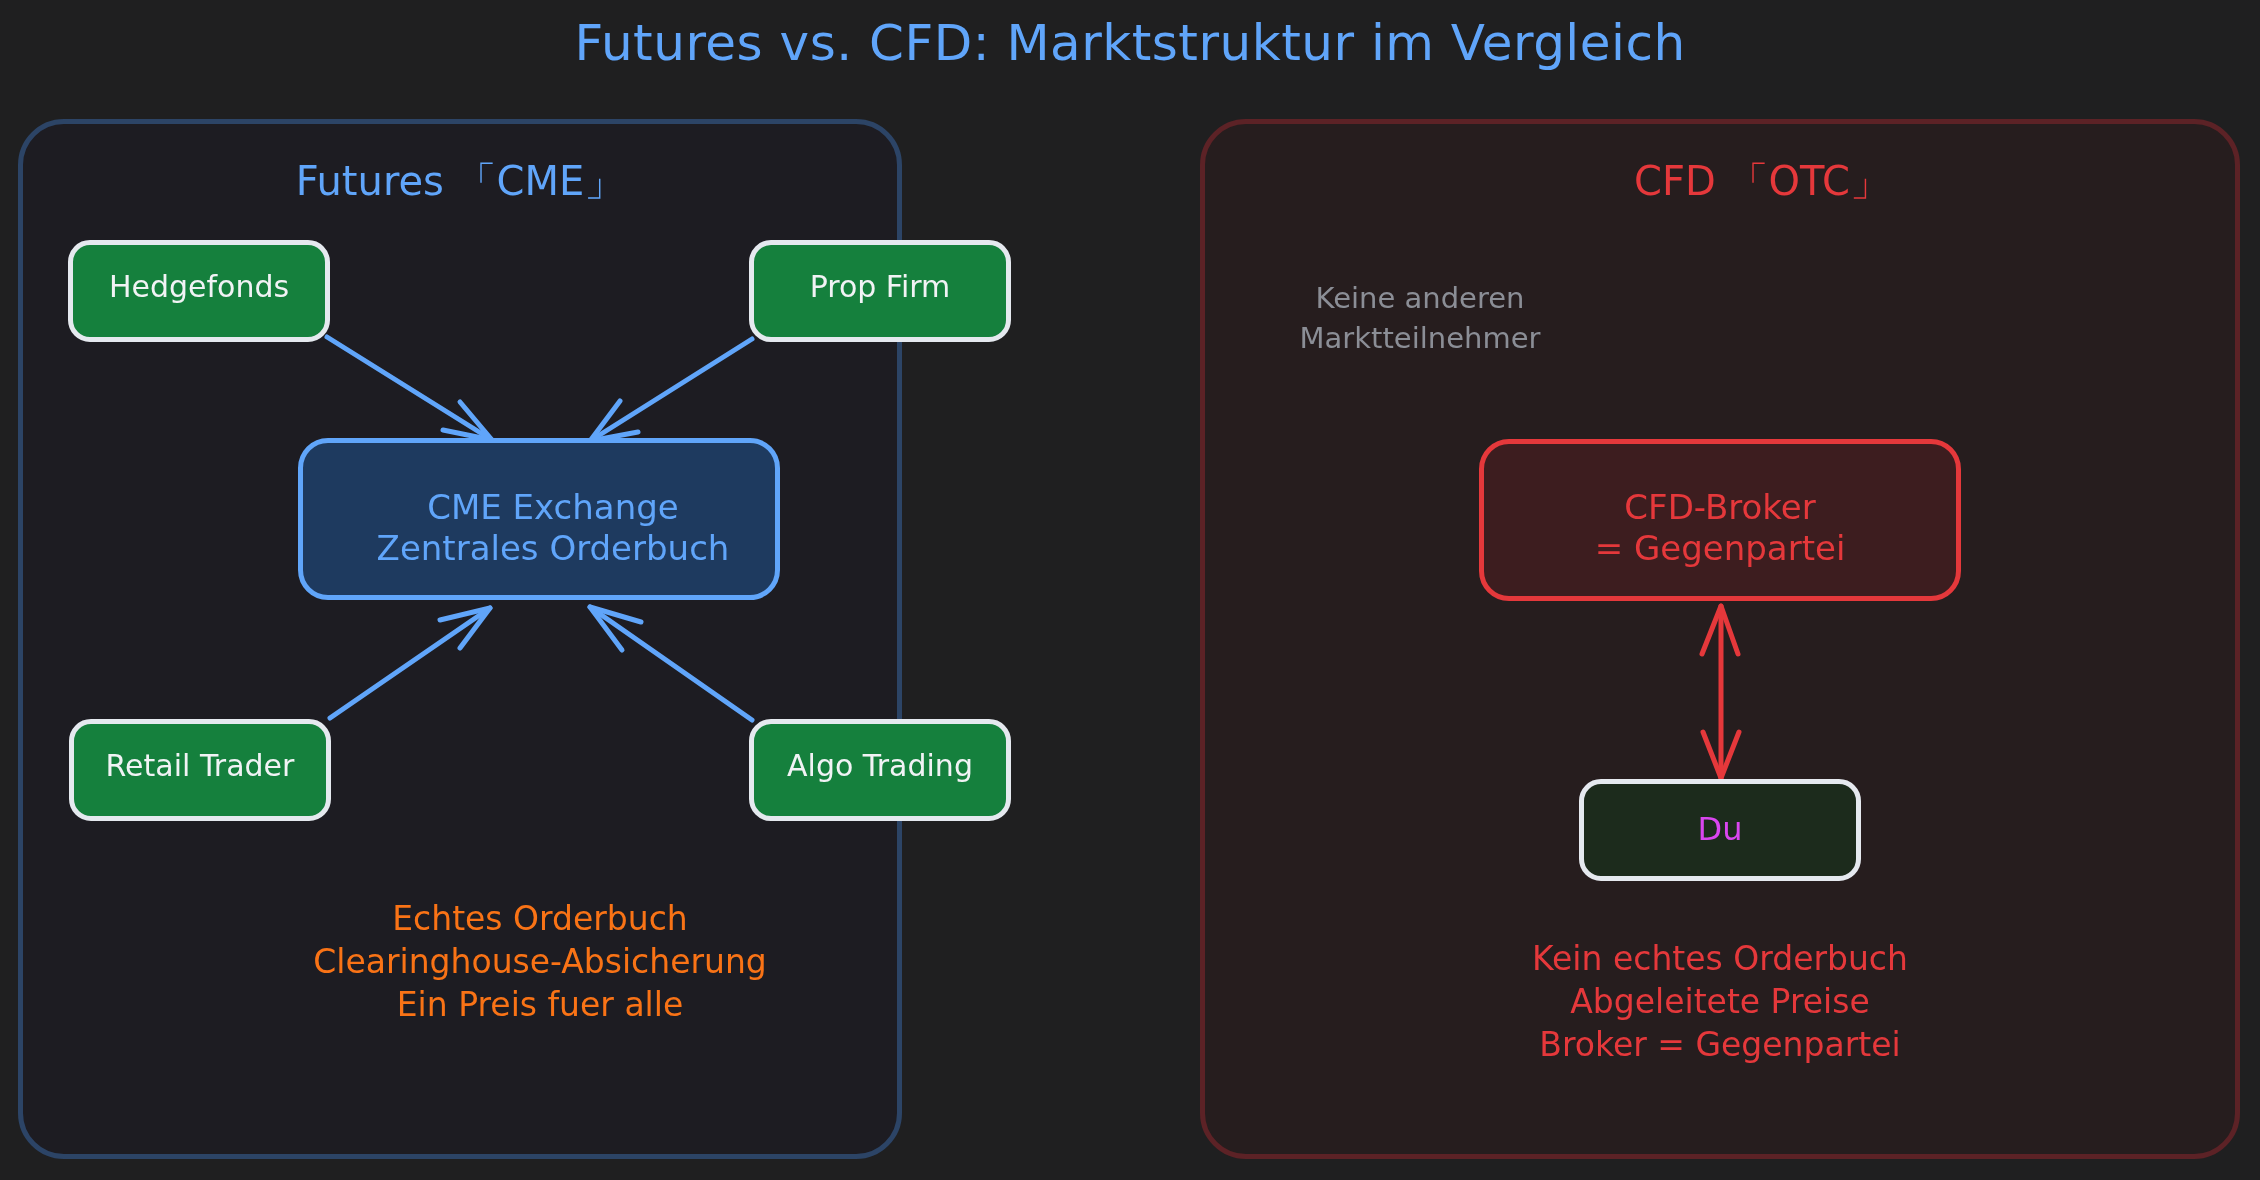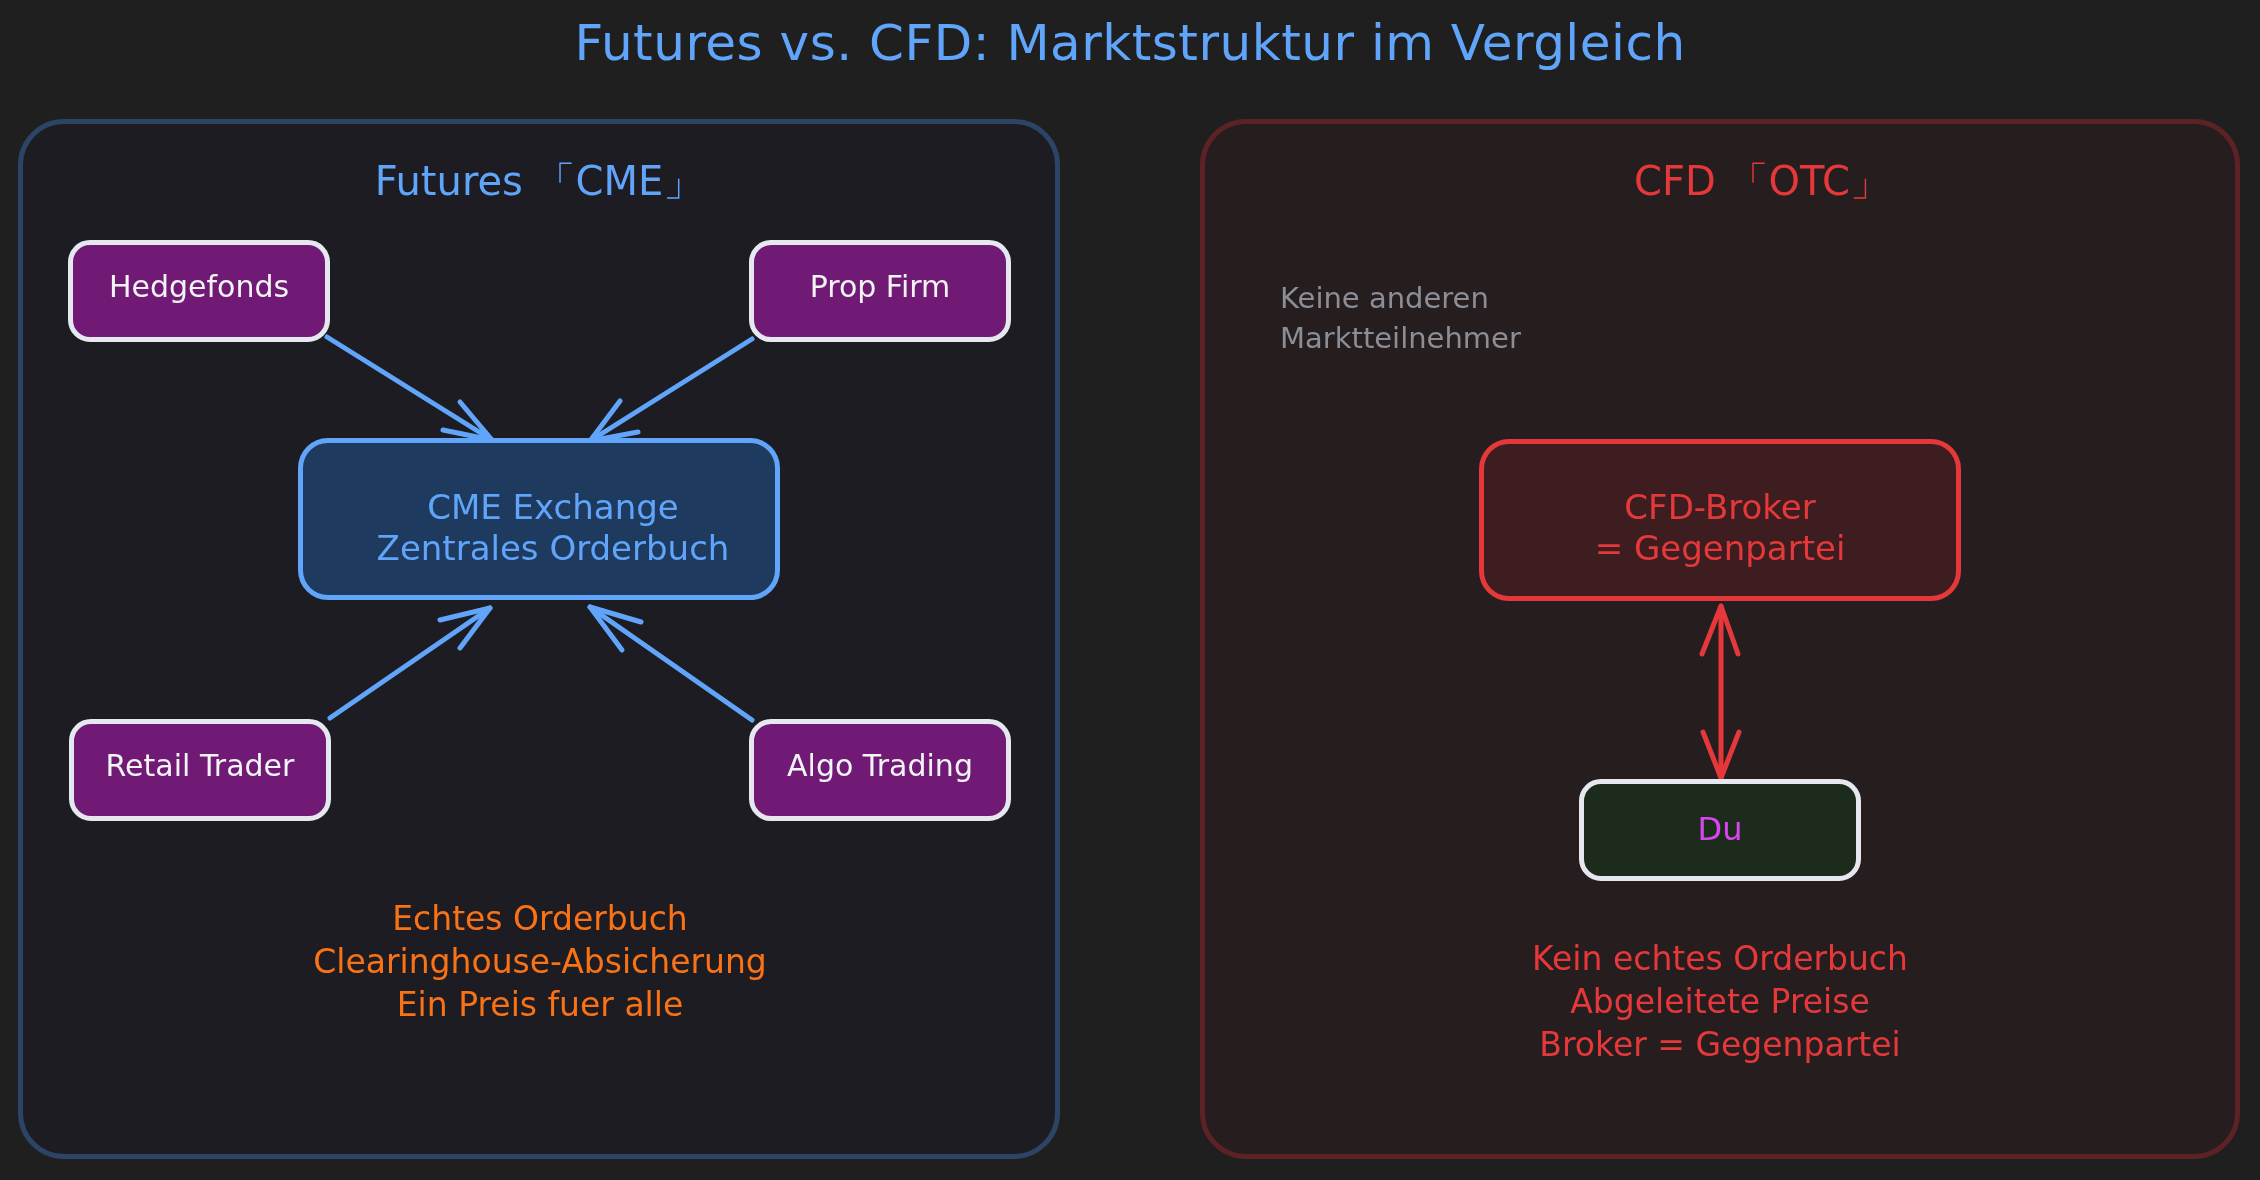--- a/index.html
+++ b/index.html
@@ -11,39 +11,39 @@
   }
   .abs { position: absolute; }
   .title {
     left: 0; width: 2260px; top: 14px; text-align: center;
     font-size: 50px; color: #60a5fa; letter-spacing: 0.5px;
   }
   .panel {
     border-radius: 46px; box-sizing: border-box;
   }
   .panel-left {
-    left: 18px; top: 119px; width: 1042px; height: 1040px;
+    left: 18px; top: 119px; width: 884px; height: 1040px;
     background: #1d1c22; border: 5px solid #2c4466;
   }
   .panel-right {
     left: 1200px; top: 119px; width: 1040px; height: 1040px;
     background: #261d1e; border: 5px solid #5c2226;
   }
   .panel-title {
     font-size: 40px; text-align: center; width: 100%; top: 30px; left: 0;
   }
   .panel-left .panel-title { color: #60a5fa; }
   .panel-right .panel-title { color: #e5383b; padding-left: 42px; }
   .node {
     box-sizing: border-box; border-radius: 22px;
     display: flex; justify-content: center; text-align: center;
     padding-top: 24px; line-height: 1.2;
   }
   .node-participant {
-    background: #701a75; border: 5px solid #e5e9ef; color: #f1f3f5;
+    background: #15803d; border: 5px solid #e5e9ef; color: #f1f3f5;
     font-size: 30px; width: 262px; height: 102px;
   }
   .node-exchange {
     background: #1e3a5f; border: 5px solid #60a5fa; color: #60a5fa;
     font-size: 34px; width: 482px; height: 162px; border-radius: 30px;
     flex-direction: column; align-items: center; padding-top: 18px; padding-left: 28px;
   }
   .node-broker {
     background: #3d1d1f; border: 5px solid #e5383b; color: #e5383b;
     font-size: 34px; width: 482px; height: 162px; border-radius: 30px;
@@ -52,21 +52,21 @@
   .node-du {
     background: #1c2b1c; border: 5px solid #e5e9ef; color: #d946ef;
     font-size: 32px; width: 282px; height: 102px; padding-top: 26px;
   }
   .notes {
     text-align: center; font-size: 33px; line-height: 43px;
   }
   .notes-green { color: #f97316; left: 300px; width: 480px; top: 897px; }
   .notes-red { color: #e5383b; left: 1480px; width: 480px; top: 937px; }
   .hint {
-    color: #8b8e96; font-size: 29px; line-height: 40px; text-align: left;
+    color: #8b8e96; font-size: 29px; line-height: 40px; text-align: center;
     left: 1280px; width: 280px; top: 278px;
   }
   svg.arrows { position: absolute; left: 0; top: 0; pointer-events: none; }
 </style>
 </head>
 <body>
 
 <div class="abs title">Futures vs. CFD: Marktstruktur im Vergleich</div>
 
 <div class="abs panel panel-left">

